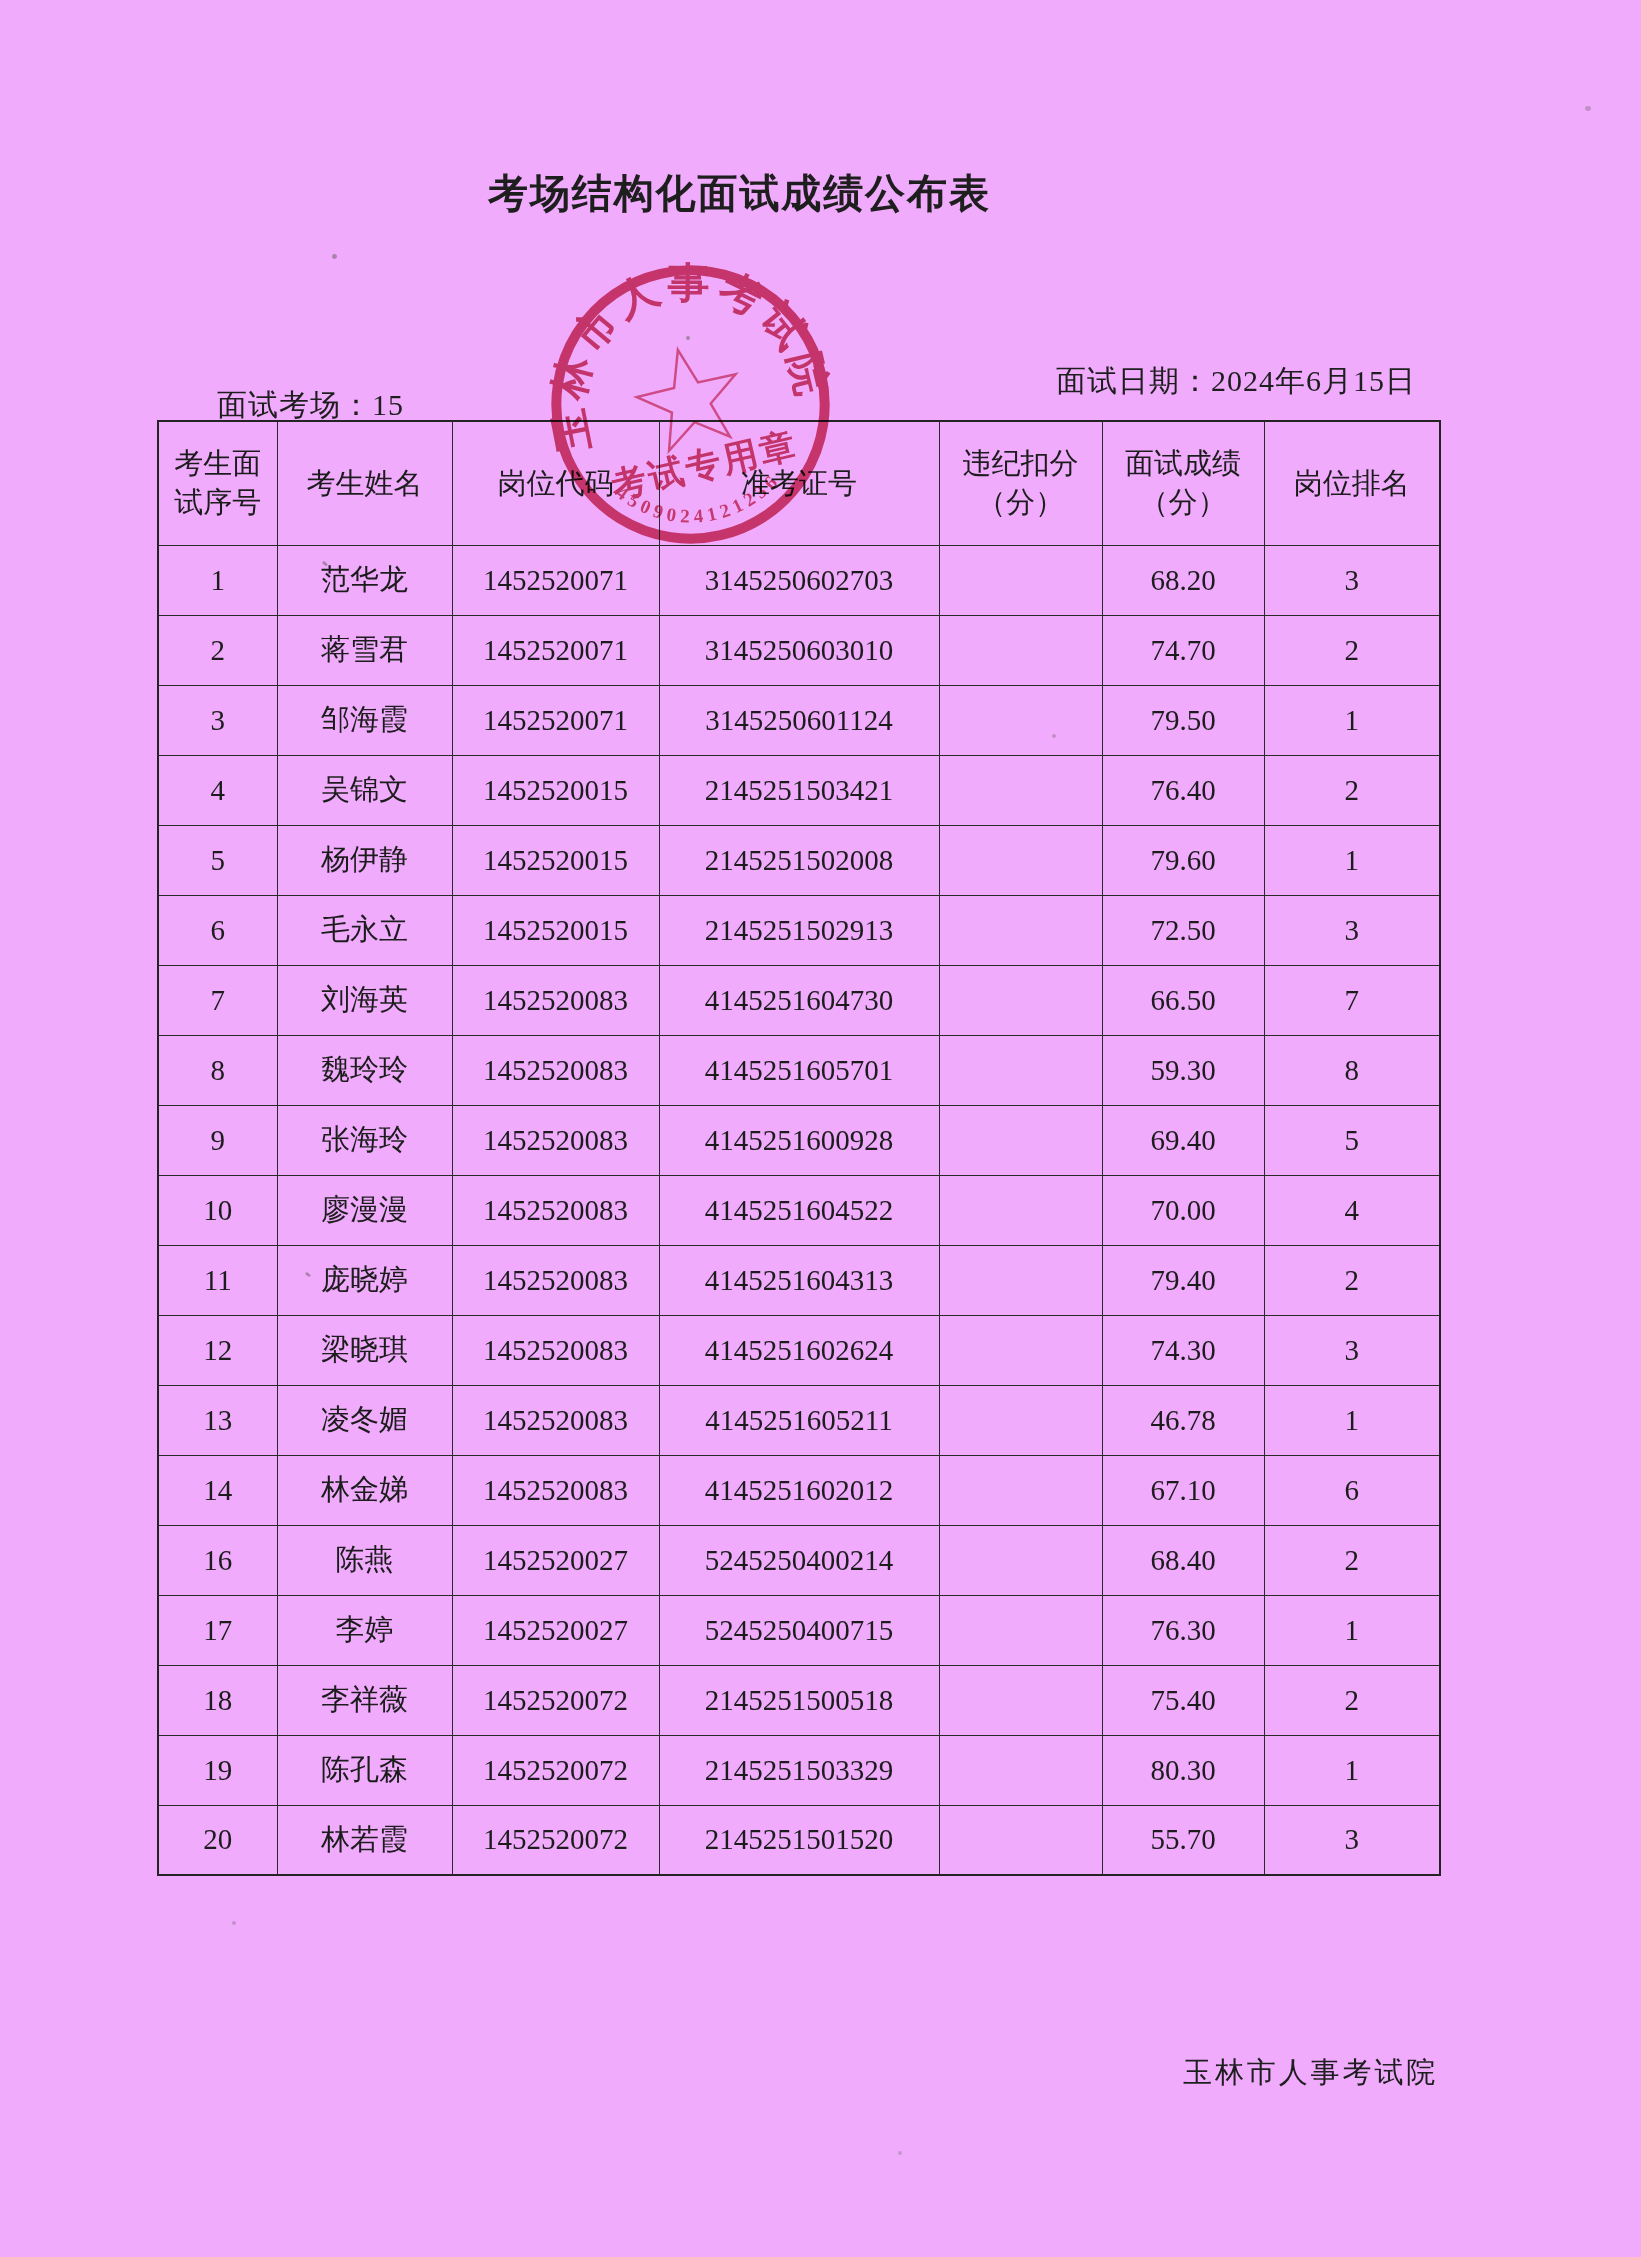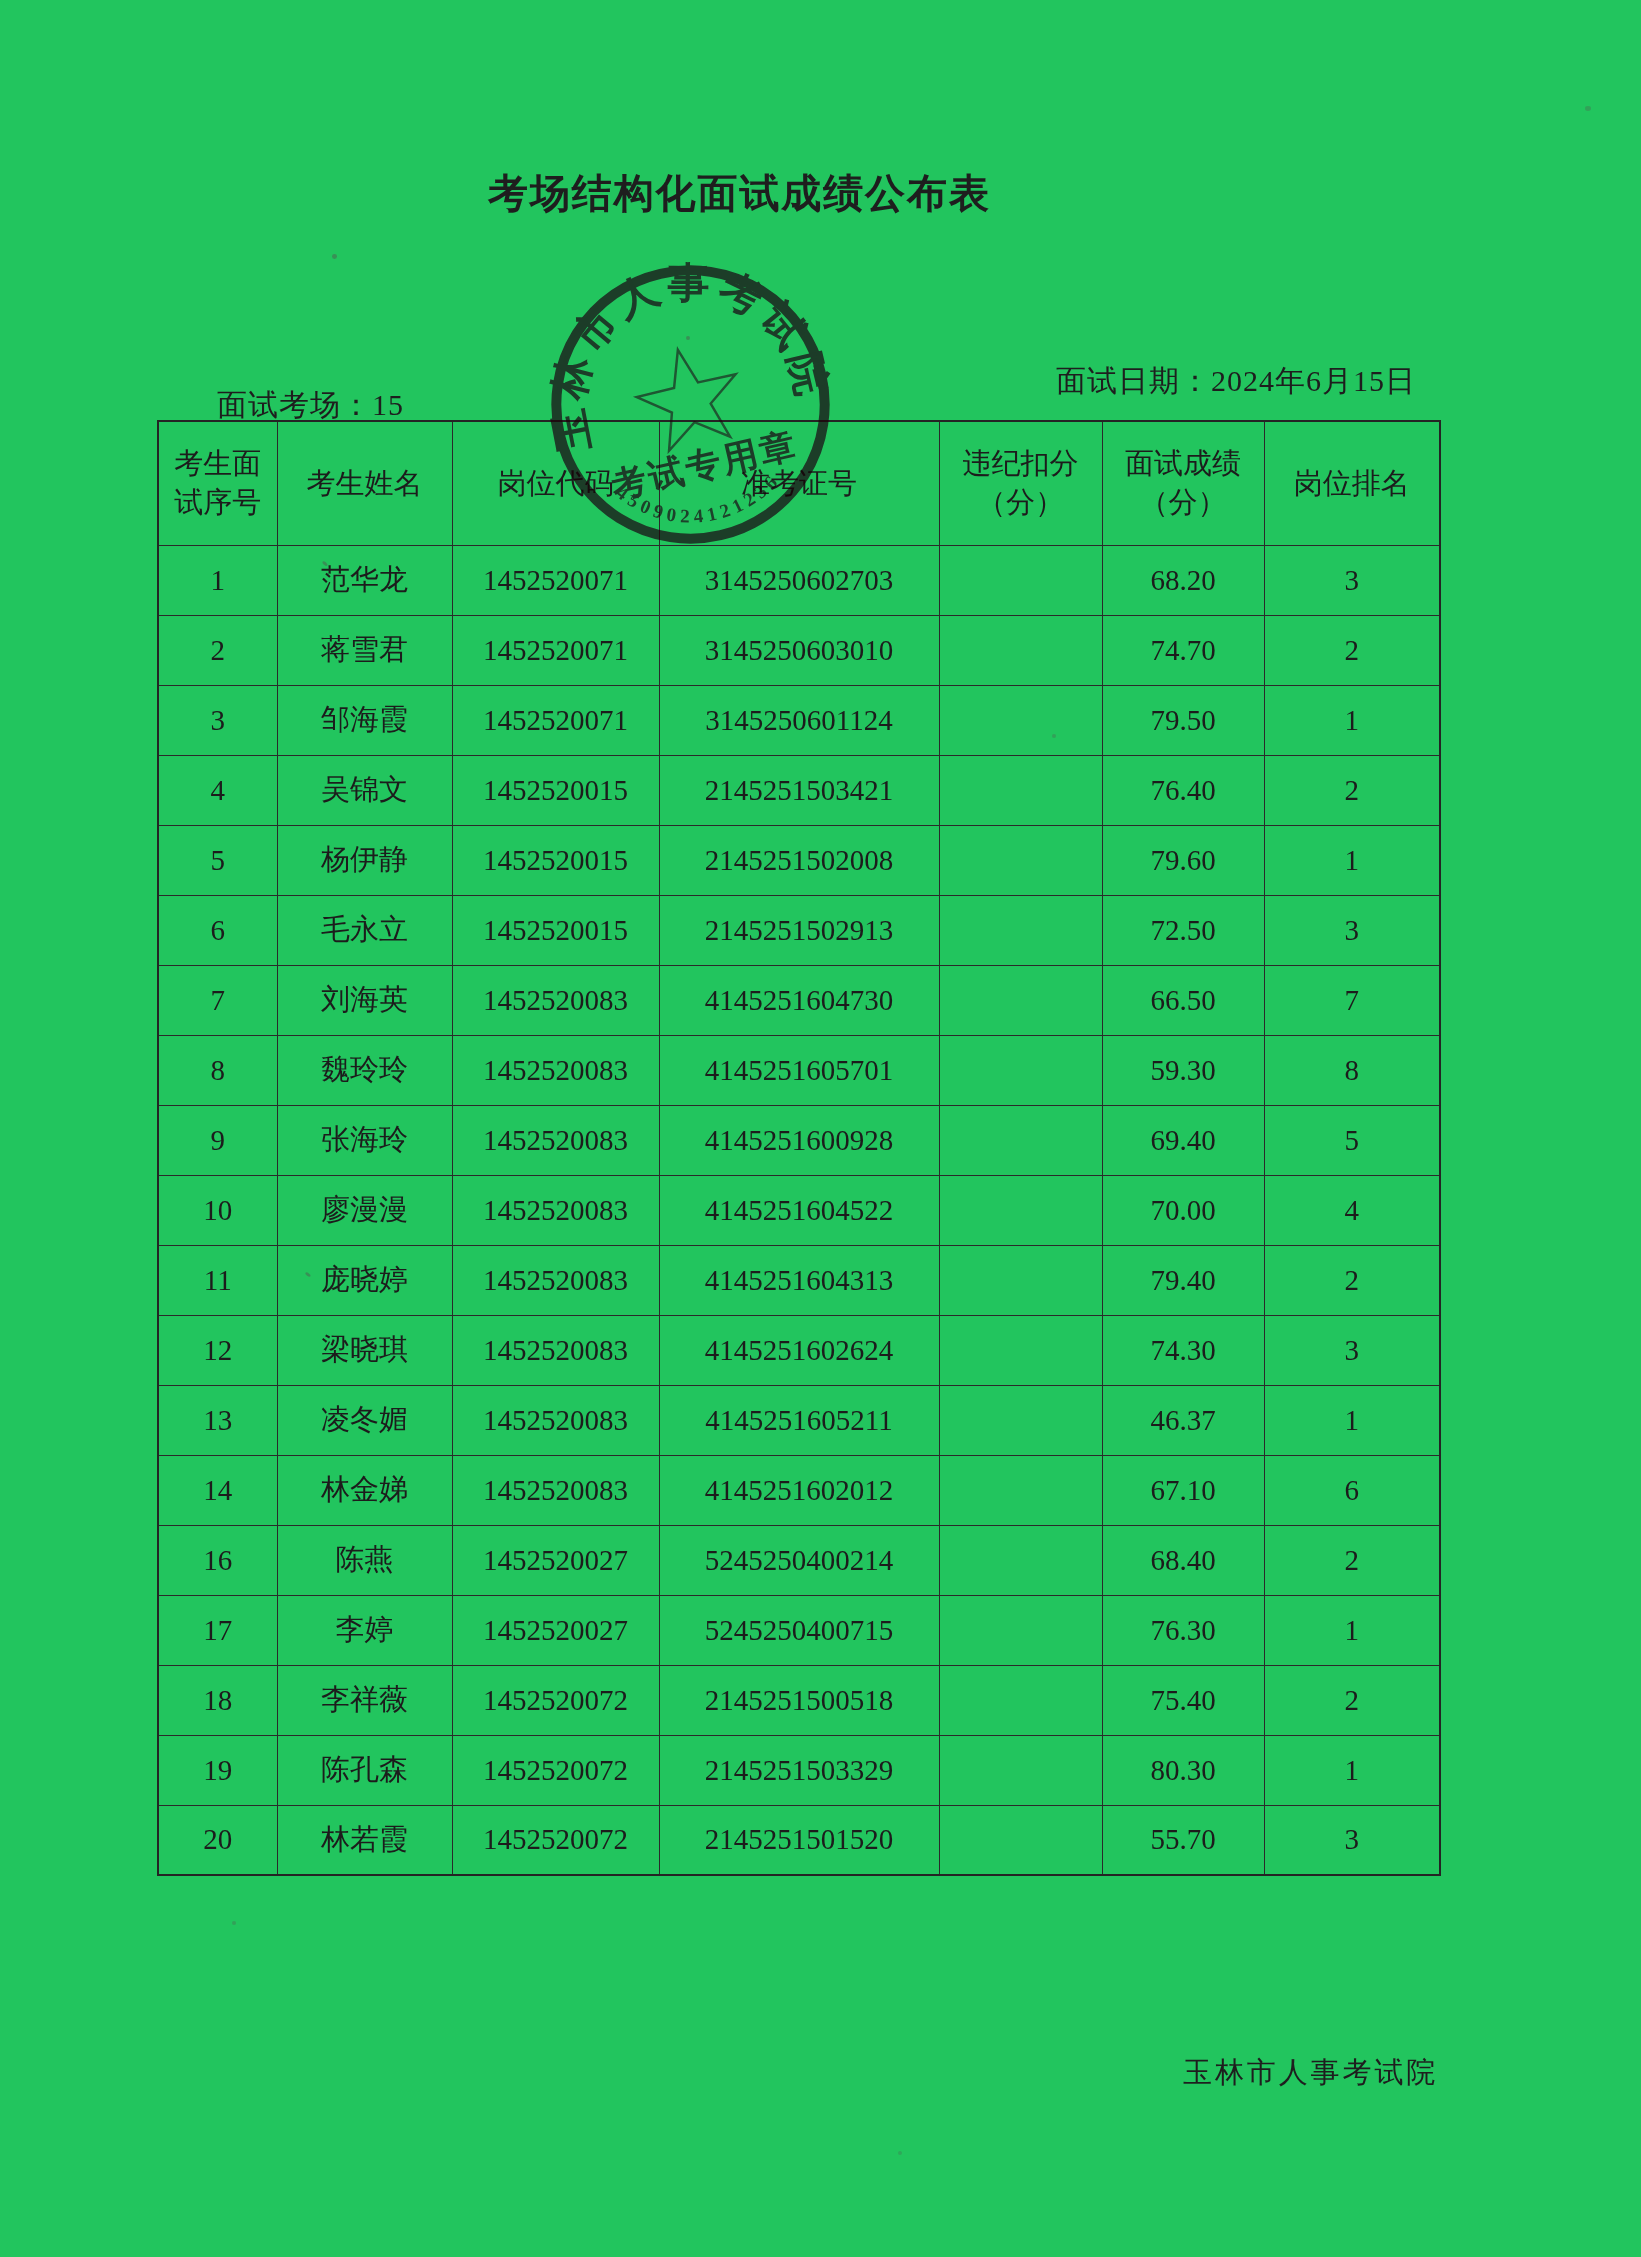--- a/index.html
+++ b/index.html
@@ -1,19 +1,19 @@
 <!DOCTYPE html>
 <html><head>
 <meta charset="utf-8">
 <style>
   html,body{margin:0;padding:0;background:#e8e8e6;}
   .sheet{
     position:relative;
     width:1641px;height:2257px;
-    background:#22c55e;
+    background:#f0abfc;
     overflow:hidden;
     font-family:"Liberation Serif","DejaVu Serif",serif;
     color:#1e1e1e;
   }
   .title{
     position:absolute;left:488px;top:166px;margin:0;
     font-size:40px;font-weight:bold;letter-spacing:1.9px;
     white-space:nowrap;
   }
   .meta{
@@ -203,21 +203,21 @@
           <td></td>
           <td>74.30</td>
           <td>3</td>
         </tr>
         <tr>
           <td>13</td>
           <td>凌冬媚</td>
           <td>1452520083</td>
           <td>4145251605211</td>
           <td></td>
-          <td>46.37</td>
+          <td>46.78</td>
           <td>1</td>
         </tr>
         <tr>
           <td>14</td>
           <td>林金娣</td>
           <td>1452520083</td>
           <td>4145251602012</td>
           <td></td>
           <td>67.10</td>
           <td>6</td>

